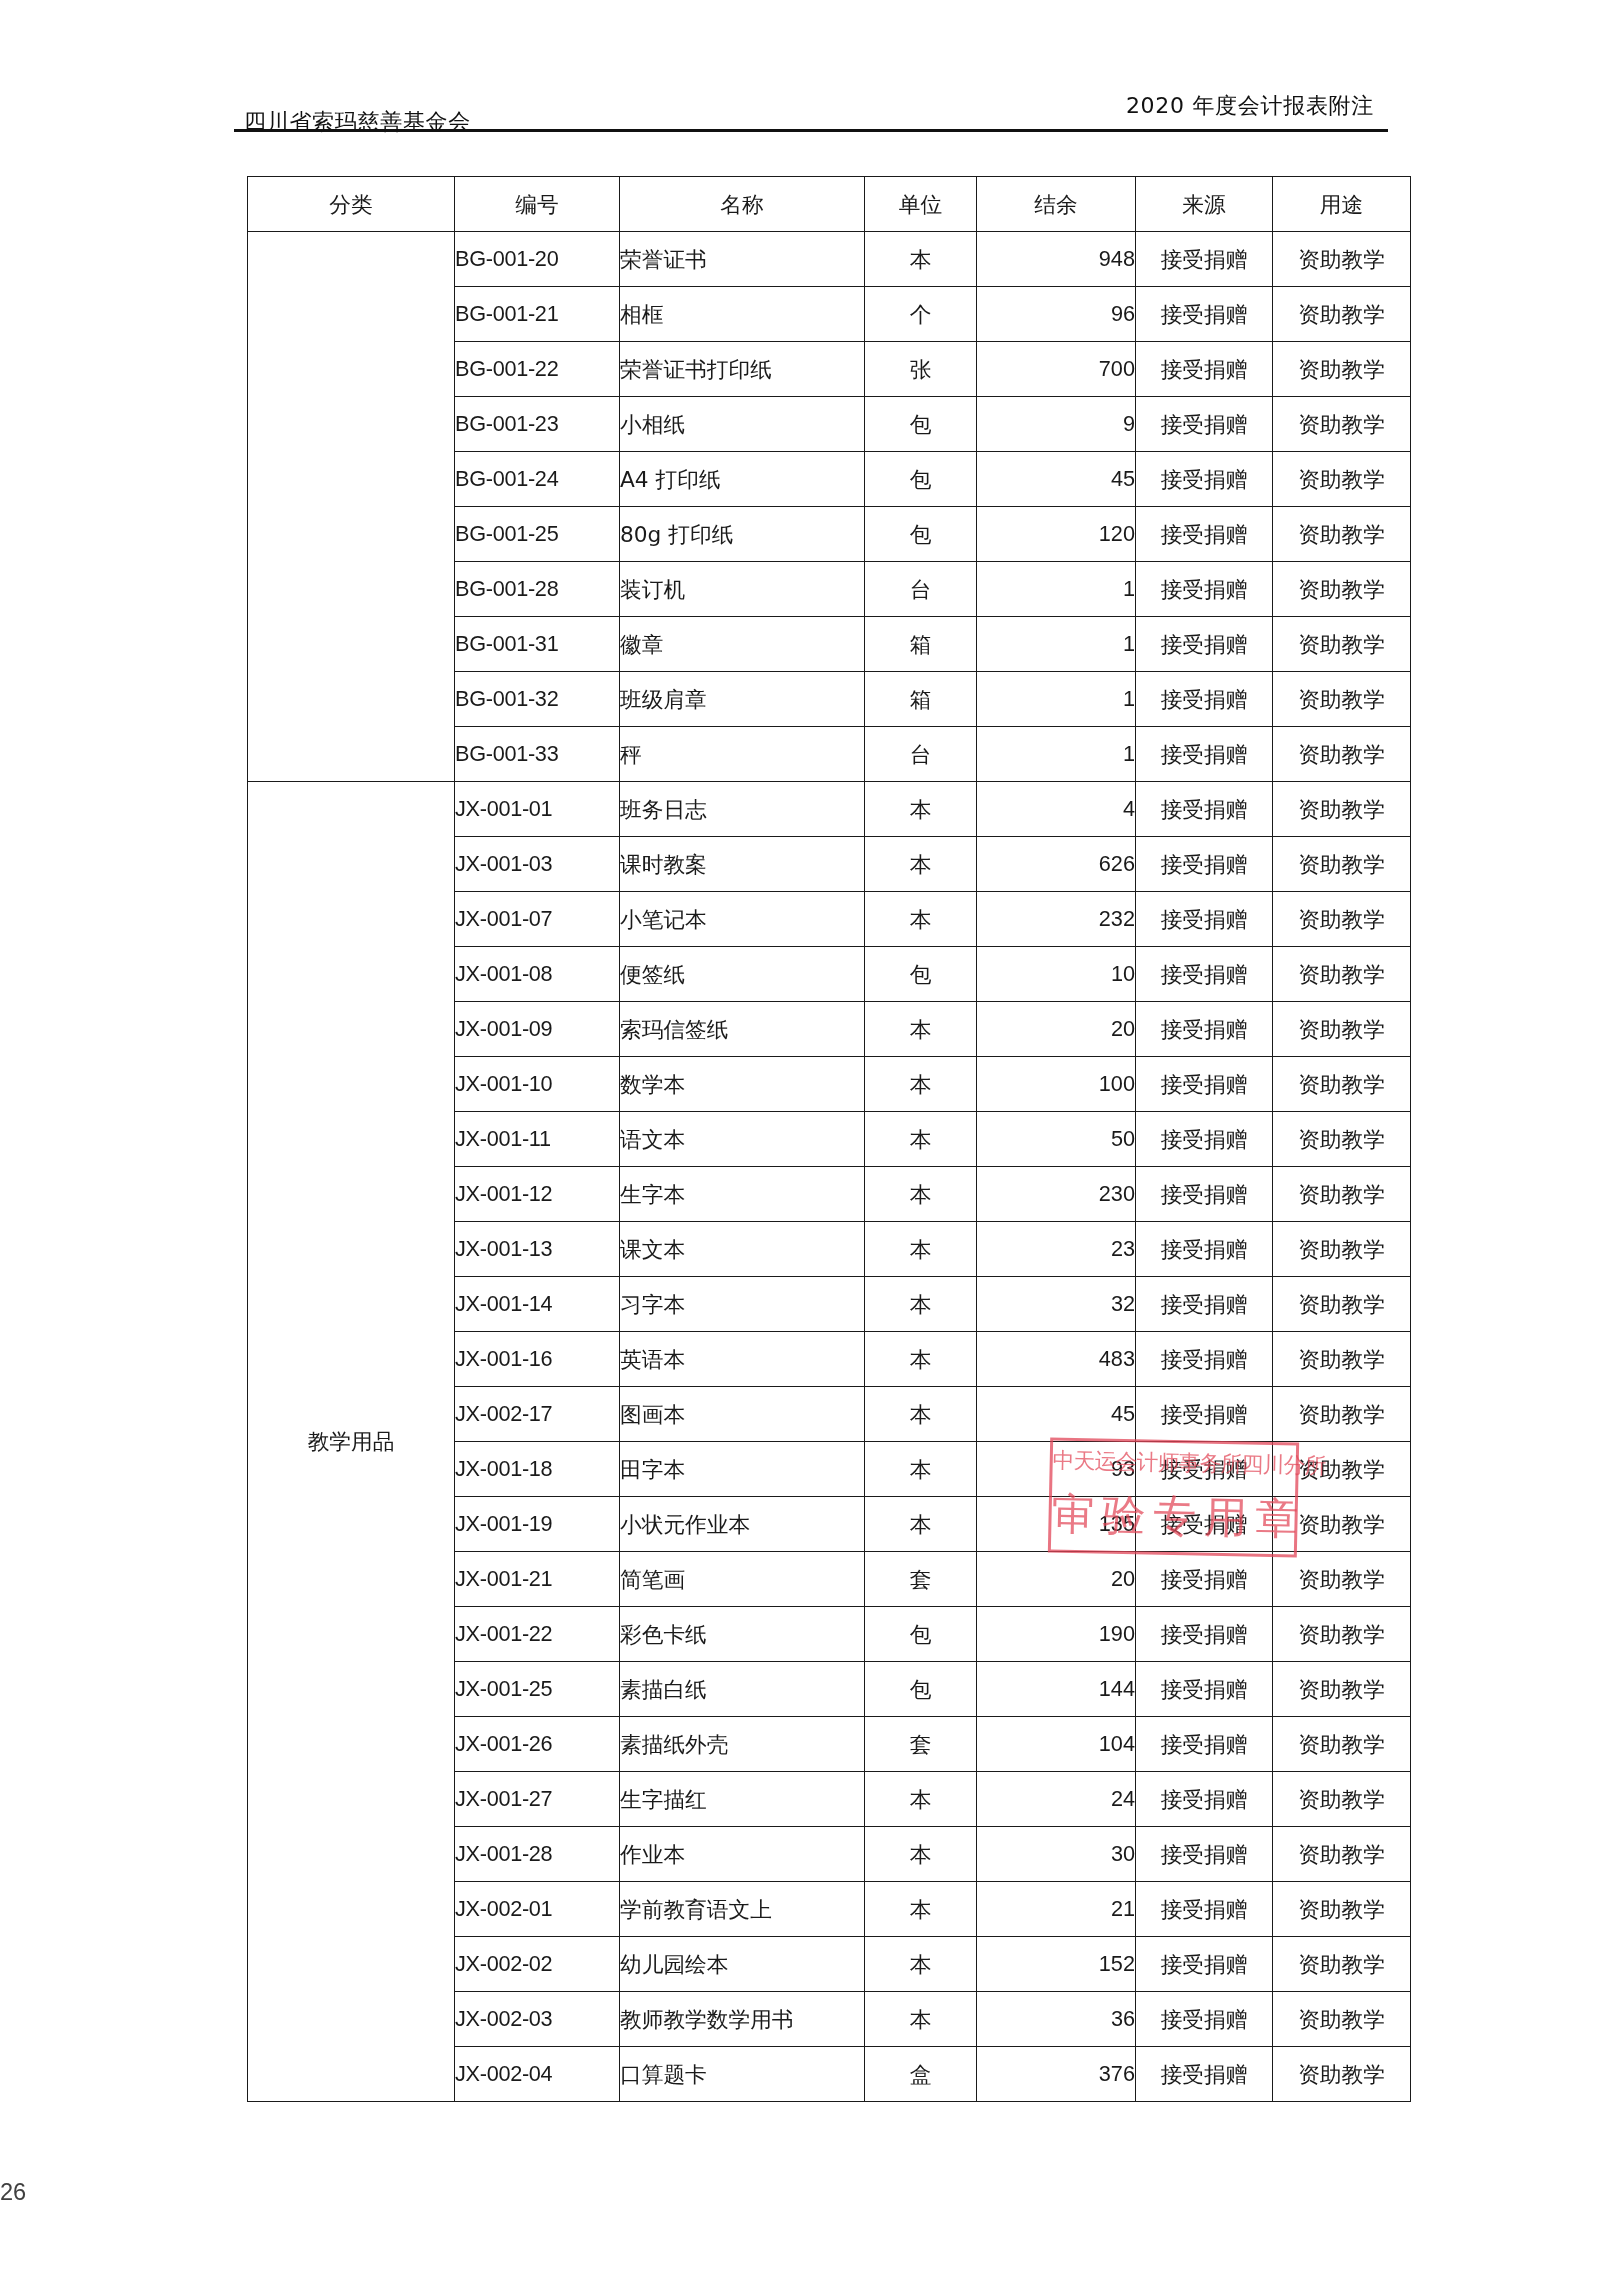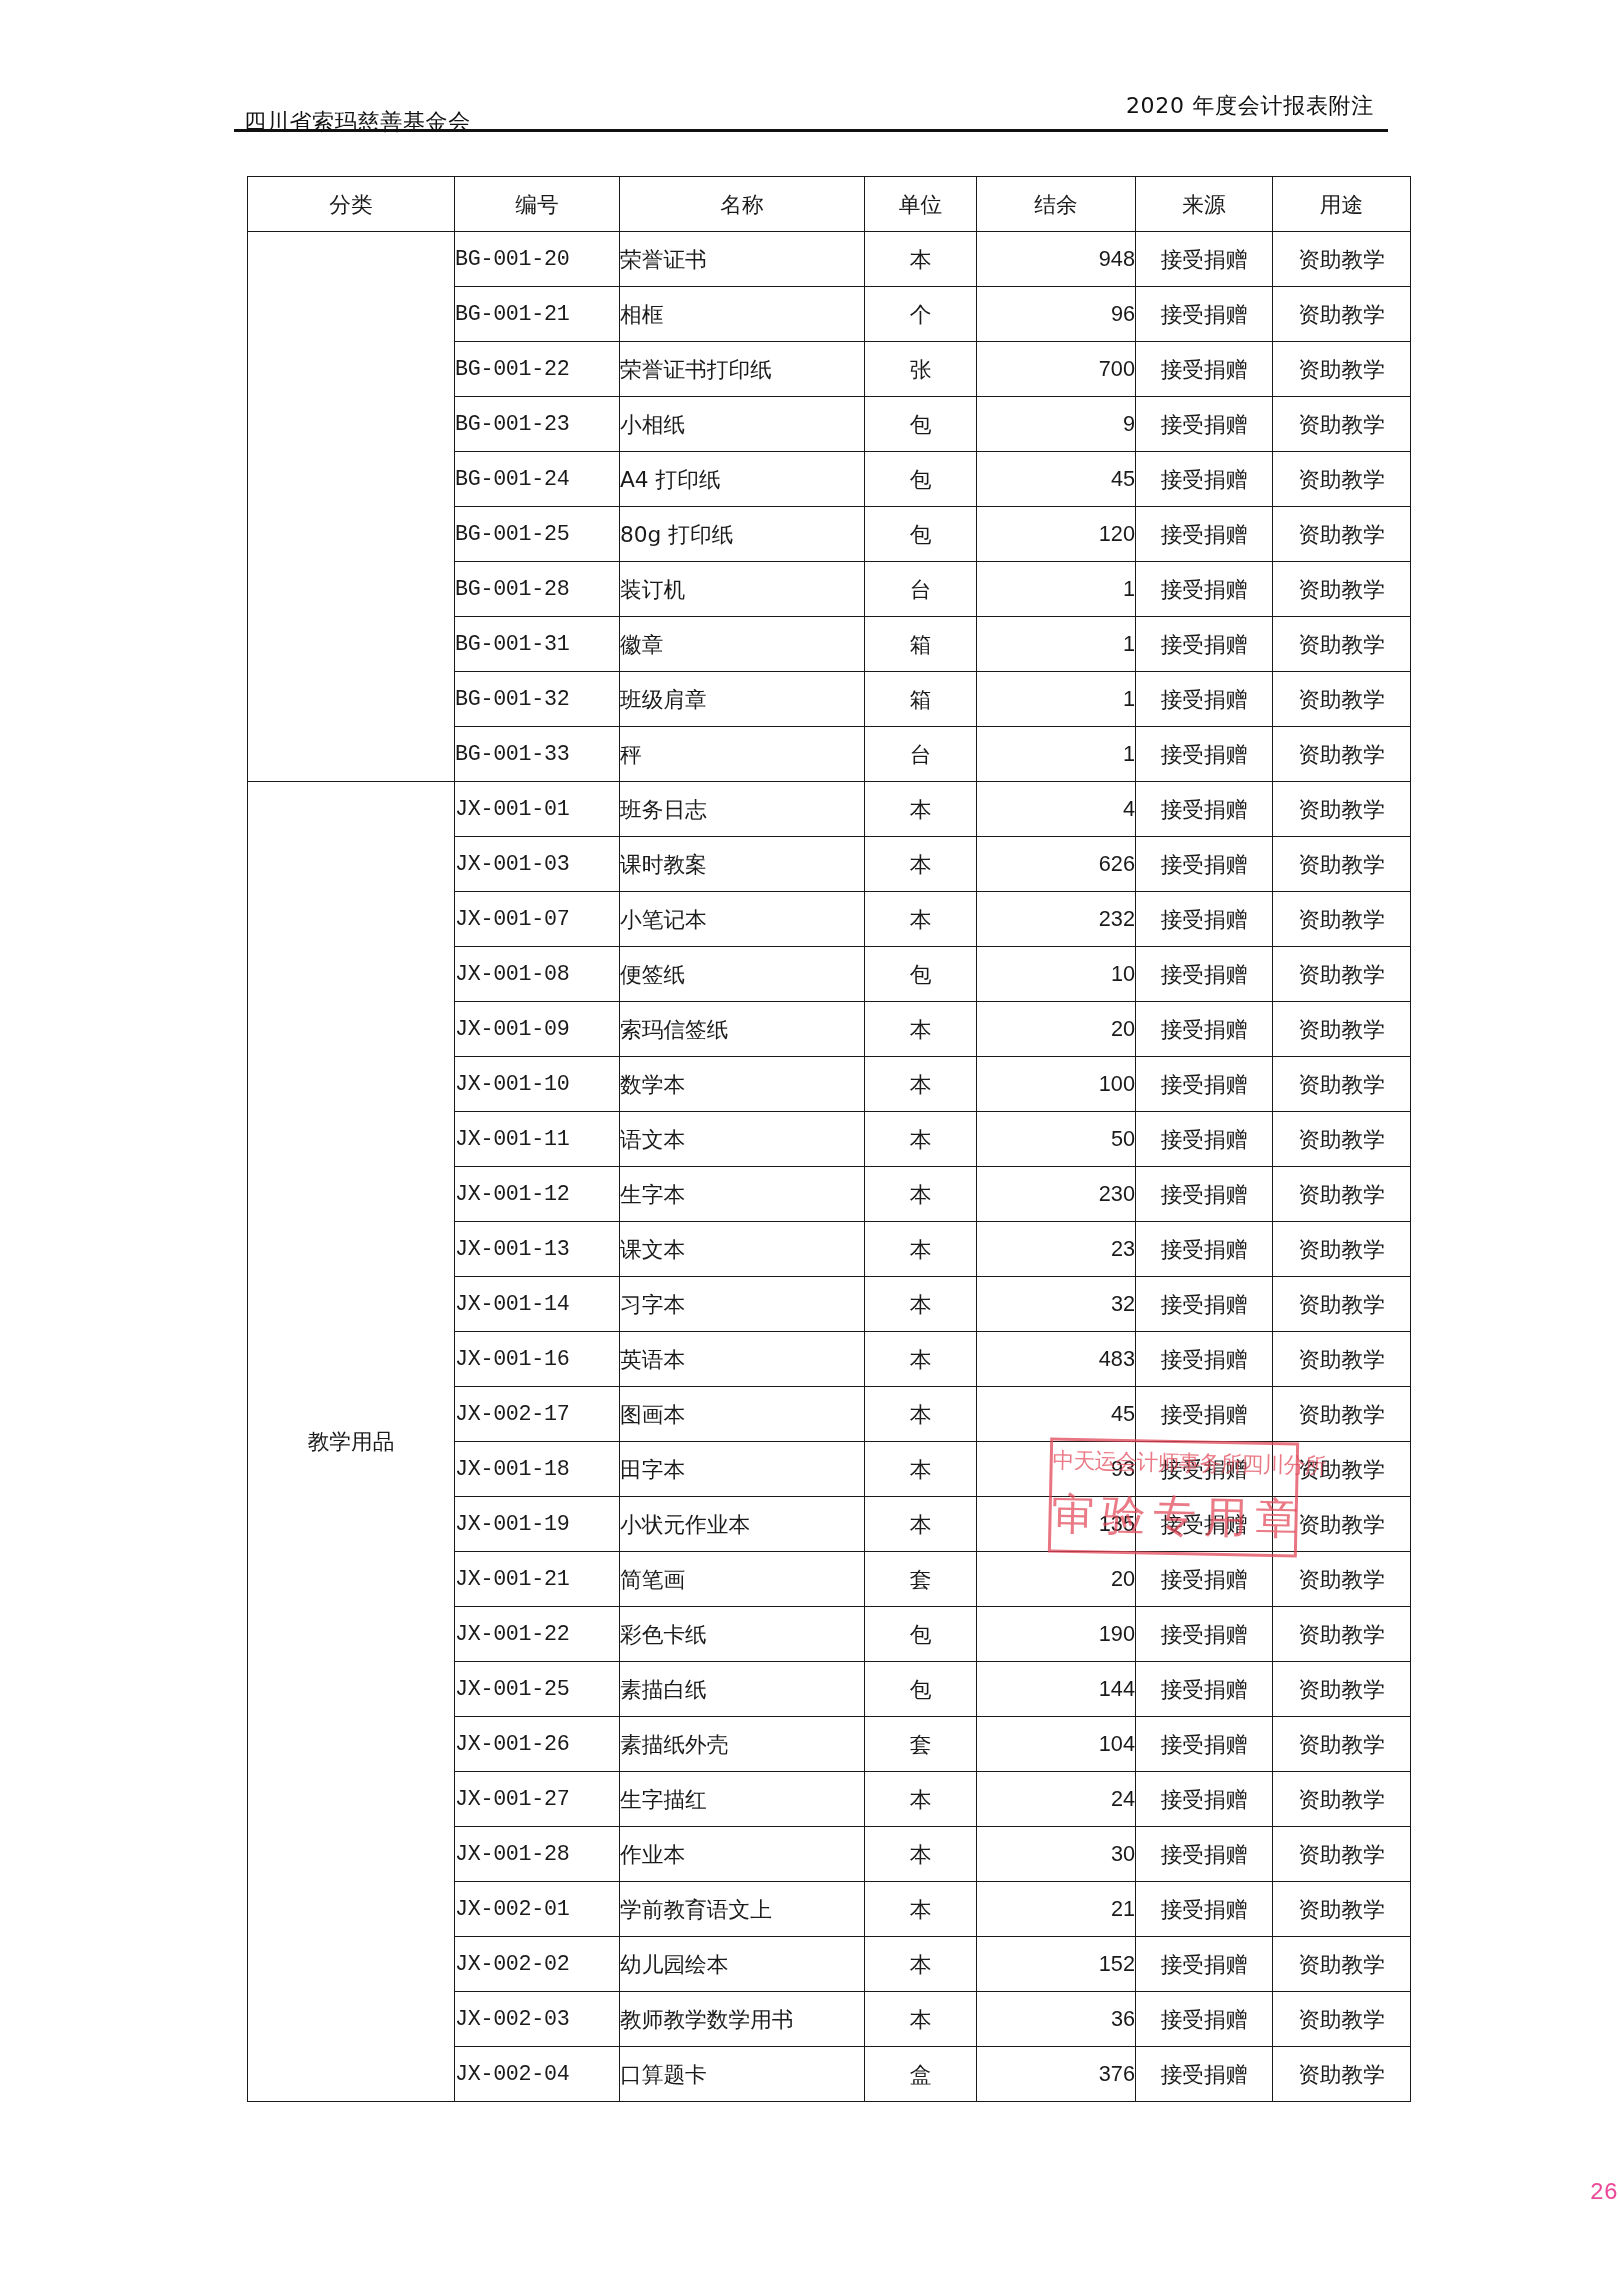--- a/index.html
+++ b/index.html
@@ -75,21 +75,21 @@
       text-align: center;
       vertical-align: middle;
     }
     td.cat {
       text-align: center;
       vertical-align: middle;
       font-family: "DejaVu Sans", "Liberation Sans", sans-serif;
     }
     td.code {
       padding-left: 14.4px;
-      font-family: Liberation Mono, monospace;
+      font-family: Liberation Sans, sans-serif;
       font-size: 22px;
       letter-spacing: -0.3px;
       margin-left: 36px;
     }
     td.name {
       padding-left: 14.4px;
       font-family: "DejaVu Sans", "Liberation Sans", sans-serif;
     }
     td.unit {
       text-align: center;
@@ -104,24 +104,24 @@
     td.source, td.usage {
       text-align: center;
       font-family: "DejaVu Sans", "Liberation Sans", sans-serif;
     }
 
     .page-number {
       position: absolute;
       left: 0;
       width: 1618px;
       top: 2179px;
-      text-align: right;
-      font-family: Liberation Mono, monospace;
+      text-align: left;
+      font-family: Liberation Sans, sans-serif;
       font-size: 23.6px;
-      color: #ec4899;
+      color: #404040;
     }
 
     .audit-stamp {
       position: absolute;
       left: 1049px;
       top: 1440px;
       width: 249px;
       height: 115px;
       border: 3.3px solid rgba(226, 70, 88, 0.75);
       transform: rotate(1.2deg);

